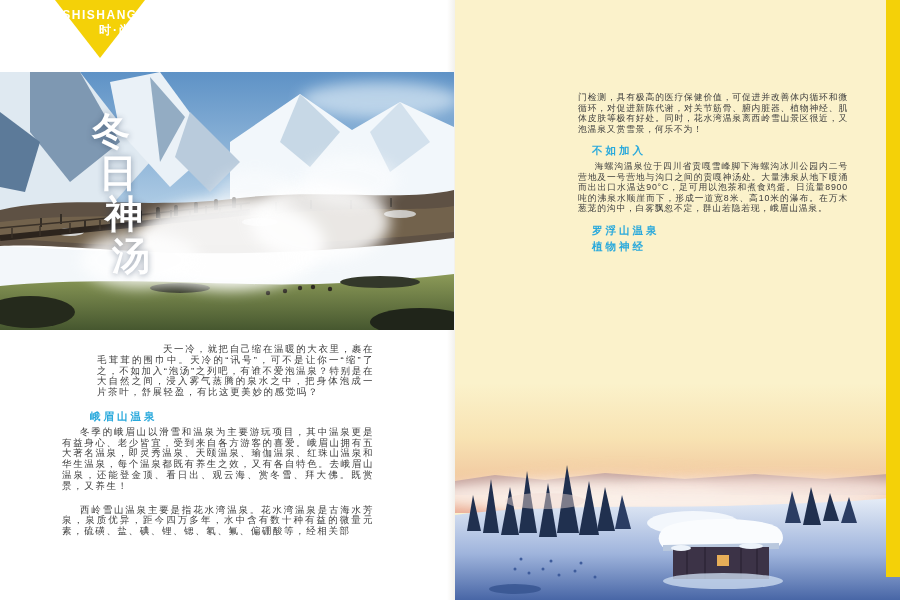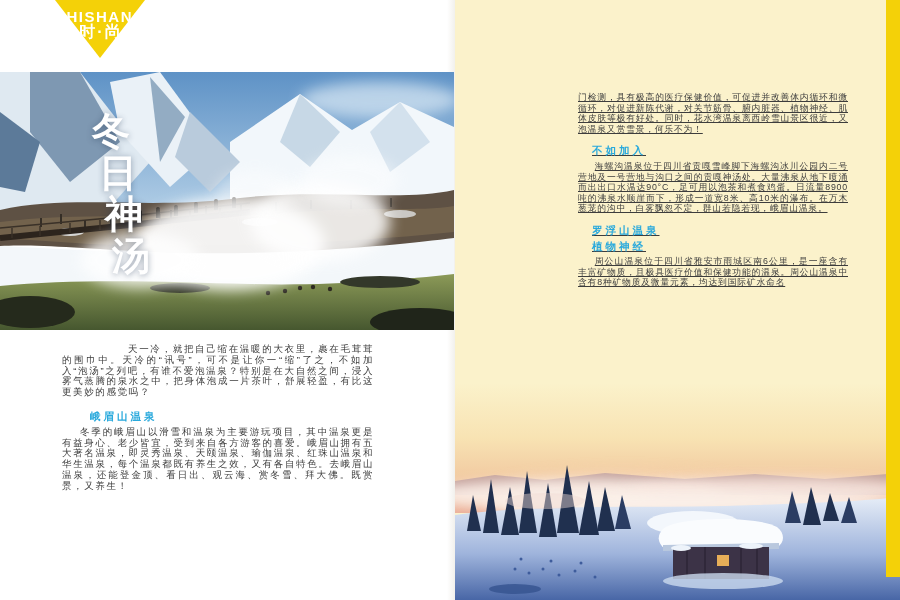--- a/index.html
+++ b/index.html
@@ -10,44 +10,44 @@
   }
   
   .right-page{position:absolute;left:455px;top:0;width:445px;height:600px;background:#FBF2CB;}
   .gutter{position:absolute;left:447px;top:0;width:8px;height:600px;
     background:linear-gradient(90deg,rgba(0,0,0,0) 0%,rgba(120,110,70,0.10) 100%);}
   .accent-strip{position:absolute;left:886px;top:0;width:14px;height:577px;background:#F4D108;z-index:6;}
   
   .logo{position:absolute;left:55px;top:0;width:90px;height:58px;z-index:4;}
   .logo .tri{width:0;height:0;border-left:45px solid transparent;border-right:45px solid transparent;border-top:58px solid #F4D108;}
   .logo .en{position:absolute;left:0;top:8px;width:90px;text-align:center;color:#fff;
-    font-size:15px;font-weight:bold;letter-spacing:1.5px;}
-  .logo .cn{position:absolute;left:1px;top:22px;width:90px;text-align:center;color:#fff;
-    font-size:16px;font-weight:bold;letter-spacing:2px;}
+    font-size:12px;font-weight:bold;letter-spacing:1.5px;}
+  .logo .cn{position:absolute;left:16px;top:22px;width:90px;text-align:center;color:#fff;
+    font-size:12px;font-weight:bold;letter-spacing:2px;}
   
   .left-photo{position:absolute;left:0;top:72px;width:454px;height:258px;z-index:1;}
   .right-photo{position:absolute;left:455px;top:383px;width:445px;height:217px;z-index:2;}
   svg{display:block;}
   
   .title-char{position:absolute;z-index:3;color:#ffffff;
     font-family:"Liberation Serif","DejaVu Serif",serif;
     font-size:38px;font-weight:bold;text-shadow:0 1px 6px rgba(30,50,80,.45);}
   .tc0{left:92px;top:106px;}
   .tc1{left:99px;top:148px;}
   .tc2{left:105px;top:189px;}
   .tc3{left:112px;top:231px;}
   
   .left-text{position:absolute;left:62px;top:344px;width:312px;z-index:2;
     color:#3d3d3d;font-size:9.5px;line-height:10.8px;letter-spacing:1.6px;text-align:justify;}
   .left-text p{margin:0 0 13px;text-indent:1.9em;}
-  .left-text p.intro{text-indent:66px;}
+  .left-text p.intro{text-indent:66px;margin-left:35px;}
   .left-text p.last{margin-bottom:0;}
   .left-text h3{margin:0 0 5px 28px;}
   .right-text{position:absolute;left:578px;top:92px;width:270px;z-index:2;
-    color:#3d3d3d;font-size:8.8px;line-height:10.6px;letter-spacing:0.8px;text-align:justify;text-decoration:underline;}
+    color:#3d3d3d;font-size:8.8px;line-height:10.6px;letter-spacing:0.8px;text-align:justify;}
   .right-text p{margin:0 0 11px;text-indent:1.9em;}
   .right-text p.cont{text-indent:0;}
   .right-text h3{margin:0 0 5px 14px;}
   h3.sec{color:#29A9DC;font-size:10.5px;font-weight:bold;letter-spacing:3px;}
 </style>
 </head>
 <body>
 
 <div class="right-page"></div>
 <div class="gutter"></div>
@@ -181,29 +181,29 @@
 
 <span class="title-char tc0">冬</span>
 <span class="title-char tc1">日</span>
 <span class="title-char tc2">神</span>
 <span class="title-char tc3">汤</span>
 
 <div class="left-text">
   <p class="intro">天一冷，就把自己缩在温暖的大衣里，裹在毛茸茸的围巾中。天冷的“讯号”，可不是让你一“缩”了之，不如加入“泡汤”之列吧，有谁不爱泡温泉？特别是在大自然之间，浸入雾气蒸腾的泉水之中，把身体泡成一片茶叶，舒展轻盈，有比这更美妙的感觉吗？</p>
   <h3 class="sec">峨眉山温泉</h3>
   <p>冬季的峨眉山以滑雪和温泉为主要游玩项目，其中温泉更是有益身心、老少皆宜，受到来自各方游客的喜爱。峨眉山拥有五大著名温泉，即灵秀温泉、天颐温泉、瑜伽温泉、红珠山温泉和华生温泉，每个温泉都既有养生之效，又有各自特色。去峨眉山温泉，还能登金顶、看日出、观云海、赏冬雪、拜大佛。既赏景，又养生！</p>
+  <p class="last">西岭雪山温泉主要是指花水湾温泉。花水湾温泉是古海水芳泉，泉质优异，距今四万多年，水中含有数十种有益的微量元素，硫磺、盐、碘、锂、锶、氡、氟、偏硼酸等，经相关部</p>
 </div>
 
 <div class="right-text">
   <p class="cont">门检测，具有极高的医疗保健价值，可促进并改善体内循环和微循环，对促进新陈代谢，对关节筋骨、腑内脏器、植物神经、肌体皮肤等极有好处。同时，花水湾温泉离西岭雪山景区很近，又泡温泉又赏雪景，何乐不为！</p>
   <h3 class="sec">不如加入</h3>
   <p>海螺沟温泉位于四川省贡嘎雪峰脚下海螺沟冰川公园内二号营地及一号营地与沟口之间的贡嘎神汤处。大量沸泉从地下喷涌而出出口水温达90°C，足可用以泡茶和煮食鸡蛋。日流量8900吨的沸泉水顺崖而下，形成一道宽8米、高10米的瀑布。在万木葱茏的沟中，白雾飘忽不定，群山若隐若现，峨眉山温泉。</p>
   <h3 class="sec">罗浮山温泉</h3>
   <h3 class="sec">植物神经</h3>
-  <p>周公山温泉位于四川省雅安市雨城区南6公里，是一座含有丰富矿物质，且极具医疗价值和保健功能的温泉。周公山温泉中含有8种矿物质及微量元素，均达到国际矿水命名</p>
 </div>
 
 <div class="right-photo">
 <svg width="445" height="217" viewBox="0 0 445 217" preserveAspectRatio="none">
   <defs>
     <linearGradient id="sunset" x1="0" y1="0" x2="0" y2="1">
       <stop offset="0" stop-color="#FBF2CB"></stop>
           <stop offset=".42" stop-color="#F8E3B3"></stop>
       <stop offset=".72" stop-color="#F2CBA2"></stop>
           <stop offset="1" stop-color="#EBAC95"></stop>

